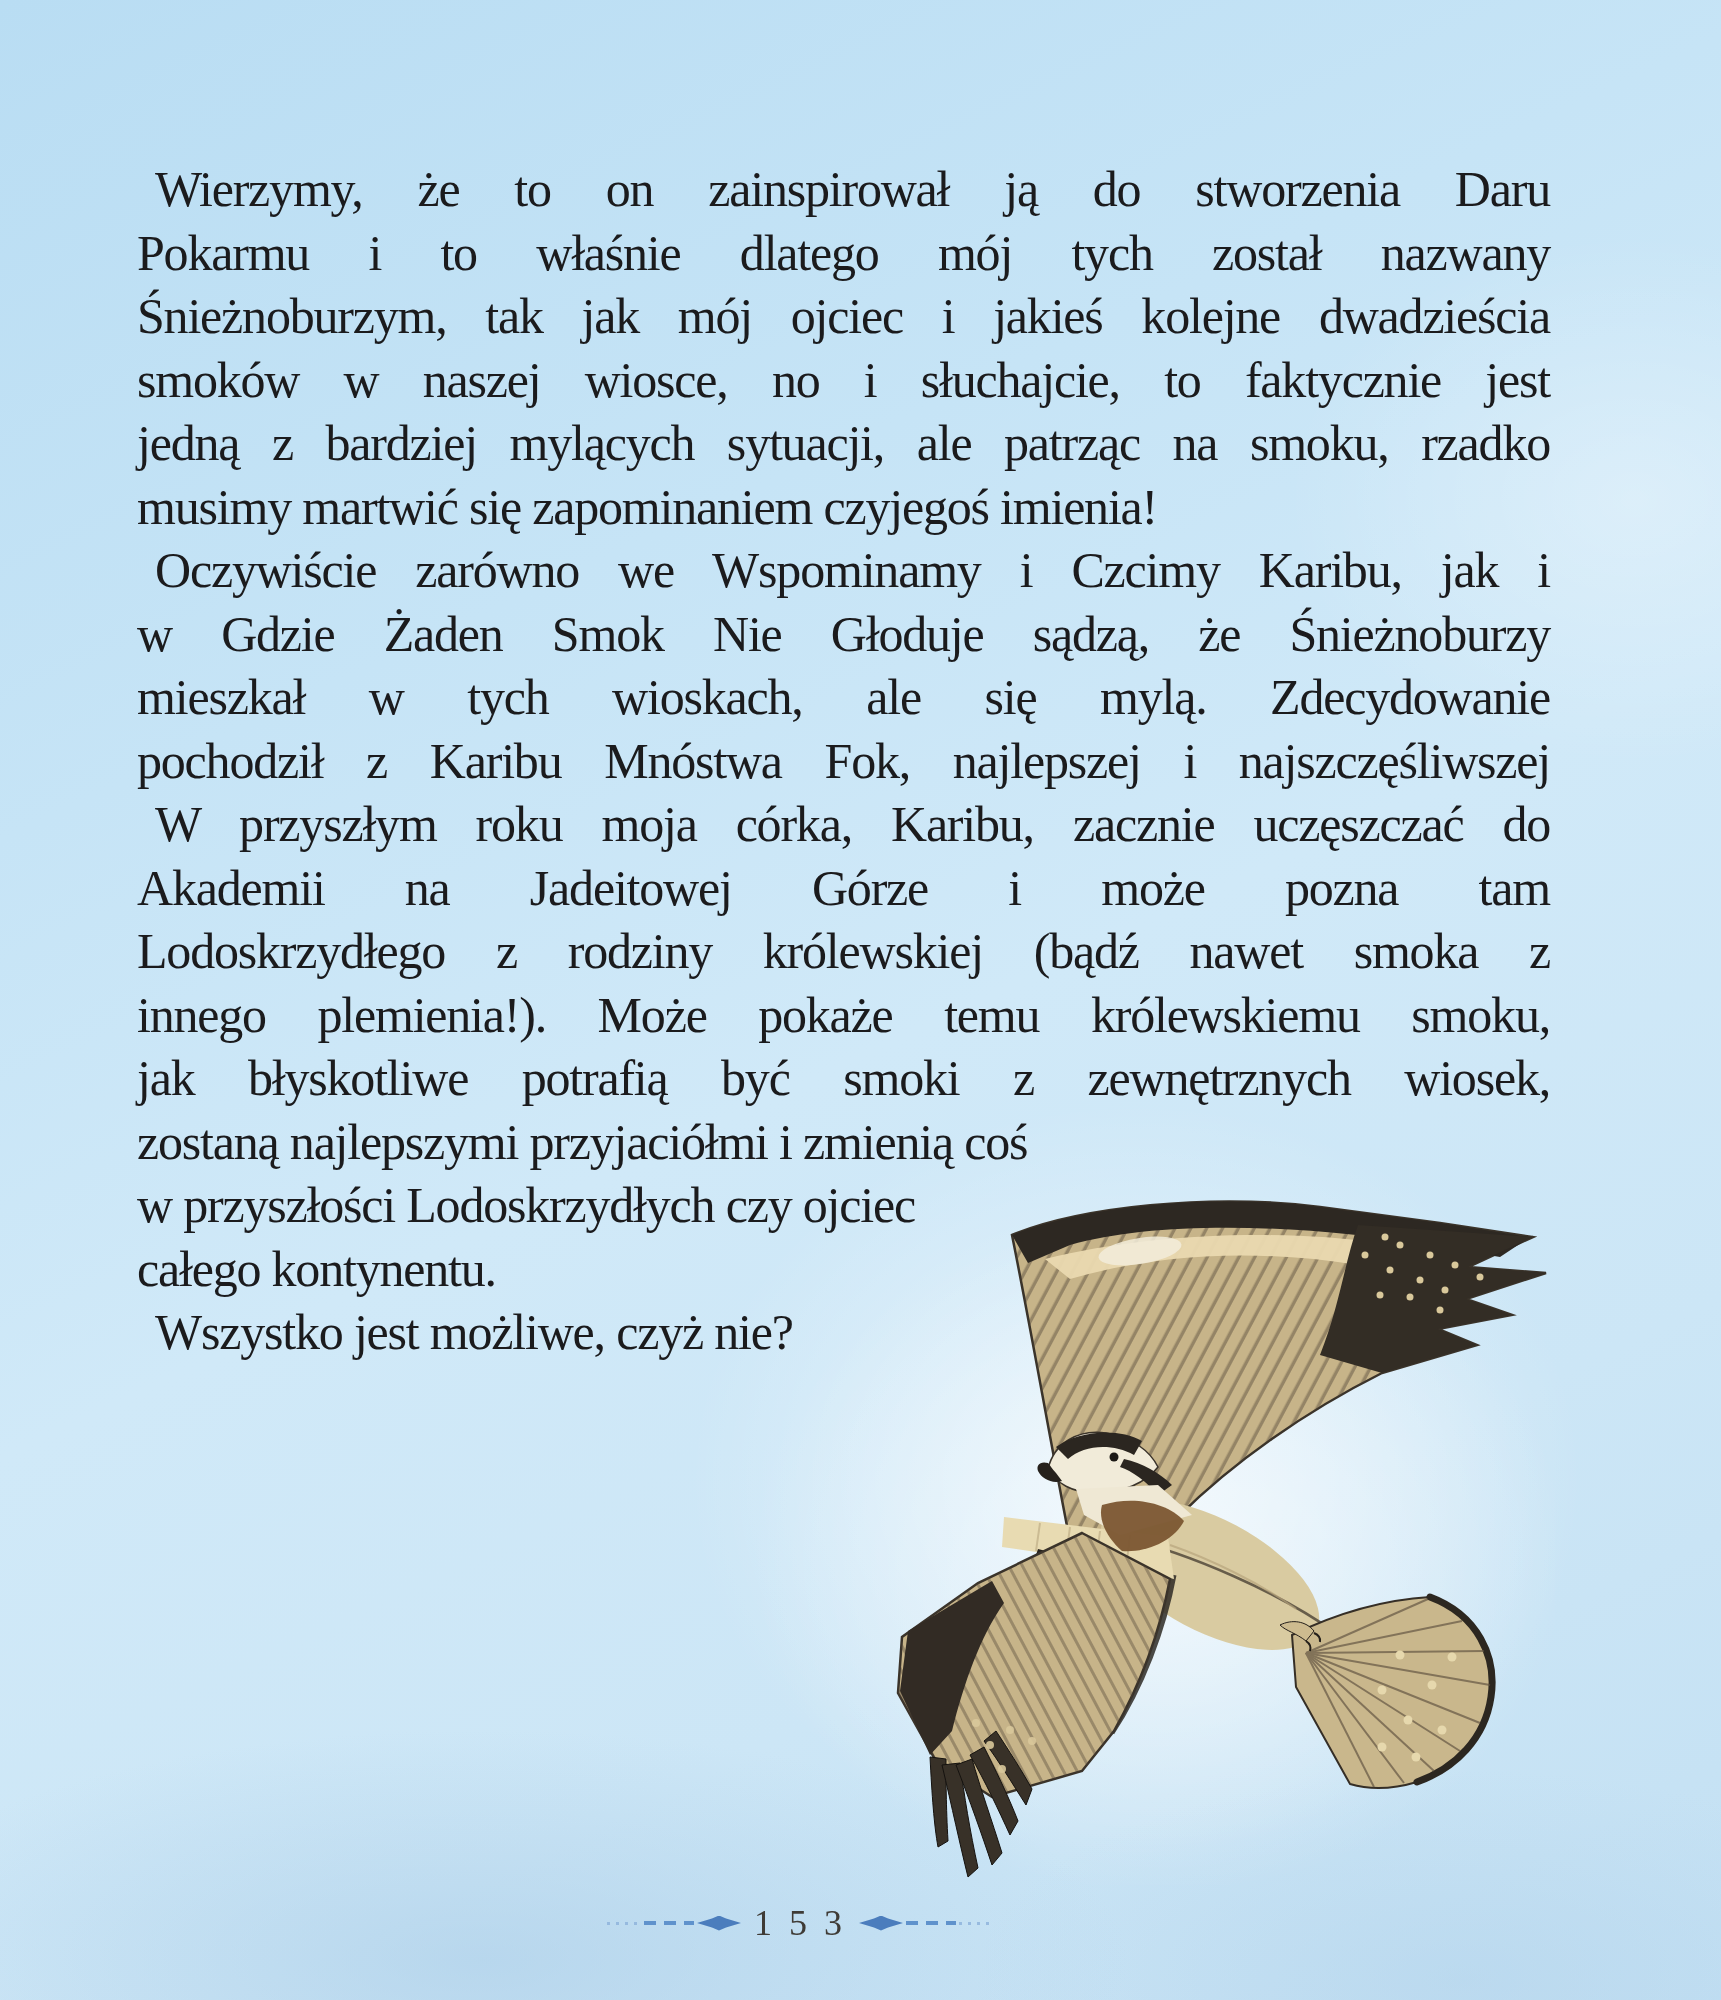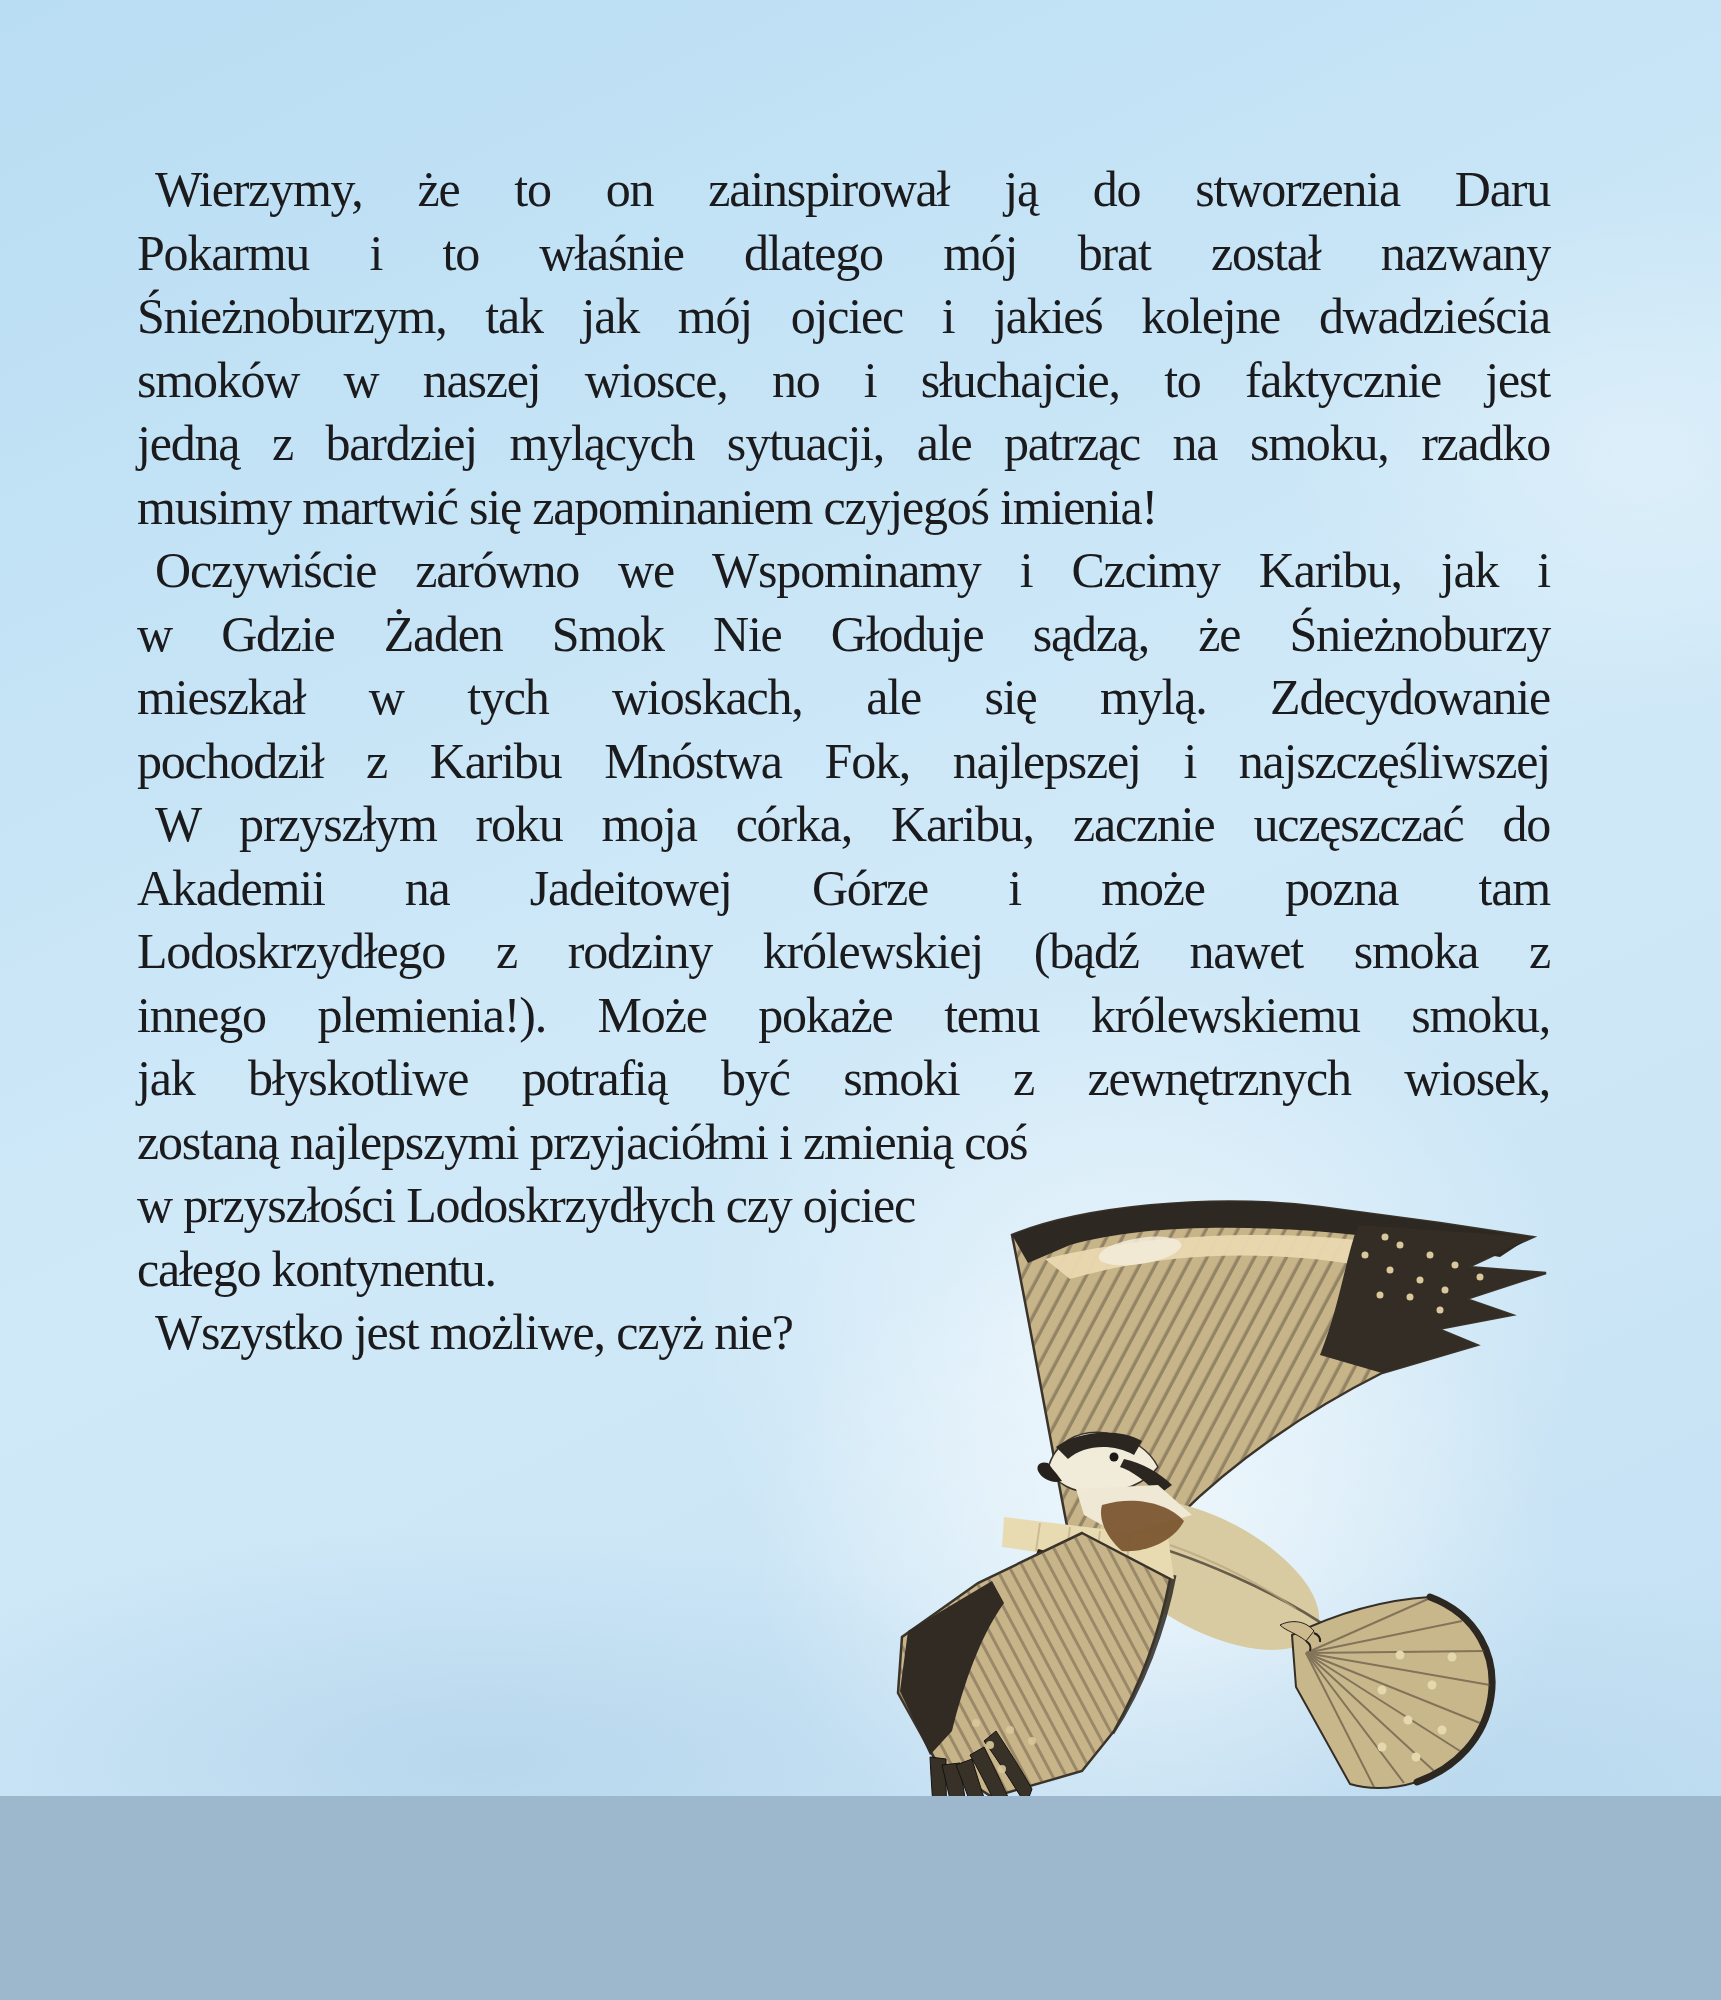--- a/index.html
+++ b/index.html
@@ -1,18 +1,18 @@
 <!DOCTYPE html>
 <html><head>
 <meta charset="utf-8">
 <style>
   html,body{margin:0;padding:0;background:#9db8cc;}
   .page{
     position:relative;
-    width:1721px;height:1796px;
+    width:1721px;height:2000px;
     margin:0 auto;
     overflow:hidden;
     font-family:"Liberation Serif", serif;
     background:
       radial-gradient(ellipse 640px 540px at 66% 74%, rgba(255,255,255,0.55), rgba(255,255,255,0) 70%),
       radial-gradient(ellipse 900px 320px at 28% 98%, rgba(168,203,230,0.55), rgba(168,203,230,0) 72%),
       radial-gradient(ellipse 700px 300px at 85% 99%, rgba(175,208,233,0.45), rgba(175,208,233,0) 70%),
       radial-gradient(ellipse 500px 380px at 95% 25%, rgba(255,255,255,0.30), rgba(255,255,255,0) 70%),
       linear-gradient(155deg,#b9ddf3 0%, #c6e4f6 30%, #d0e9f8 52%, #cce6f6 75%, #c3e0f3 100%);
   }
@@ -51,21 +51,21 @@
     font-size:36px; color:#3f3b36; letter-spacing:4px; line-height:1;
   }
 </style>
 </head>
 <body>
 
 <div class="page">
 
   <div class="text-block">
     <div class="line j ind">Wierzymy, że to on zainspirował ją do stworzenia Daru</div>
-    <div class="line j">Pokarmu i to właśnie dlatego mój brat został nazwany</div>
+    <div class="line j">Pokarmu i to właśnie dlatego mój tych został nazwany</div>
     <div class="line j">Śnieżnoburzym, tak jak mój ojciec i jakieś kolejne dwadzieścia</div>
     <div class="line j">smoków w naszej wiosce, no i słuchajcie, to faktycznie jest</div>
     <div class="line j">jedną z bardziej mylących sytuacji, ale patrząc na smoku, rzadko</div>
     <div class="line">musimy martwić się zapominaniem czyjegoś imienia!</div>
     <div class="line j ind">Oczywiście zarówno we Wspominamy i Czcimy Karibu, jak i</div>
     <div class="line j">w Gdzie Żaden Smok Nie Głoduje sądzą, że Śnieżnoburzy</div>
     <div class="line j">mieszkał w tych wioskach, ale się mylą. Zdecydowanie</div>
     <div class="line j">pochodził z Karibu Mnóstwa Fok, najlepszej i najszczęśliwszej</div>
     <div class="line j ind">W przyszłym roku moja córka, Karibu, zacznie uczęszczać do</div>
     <div class="line j">Akademii na Jadeitowej Górze i może pozna tam</div>

